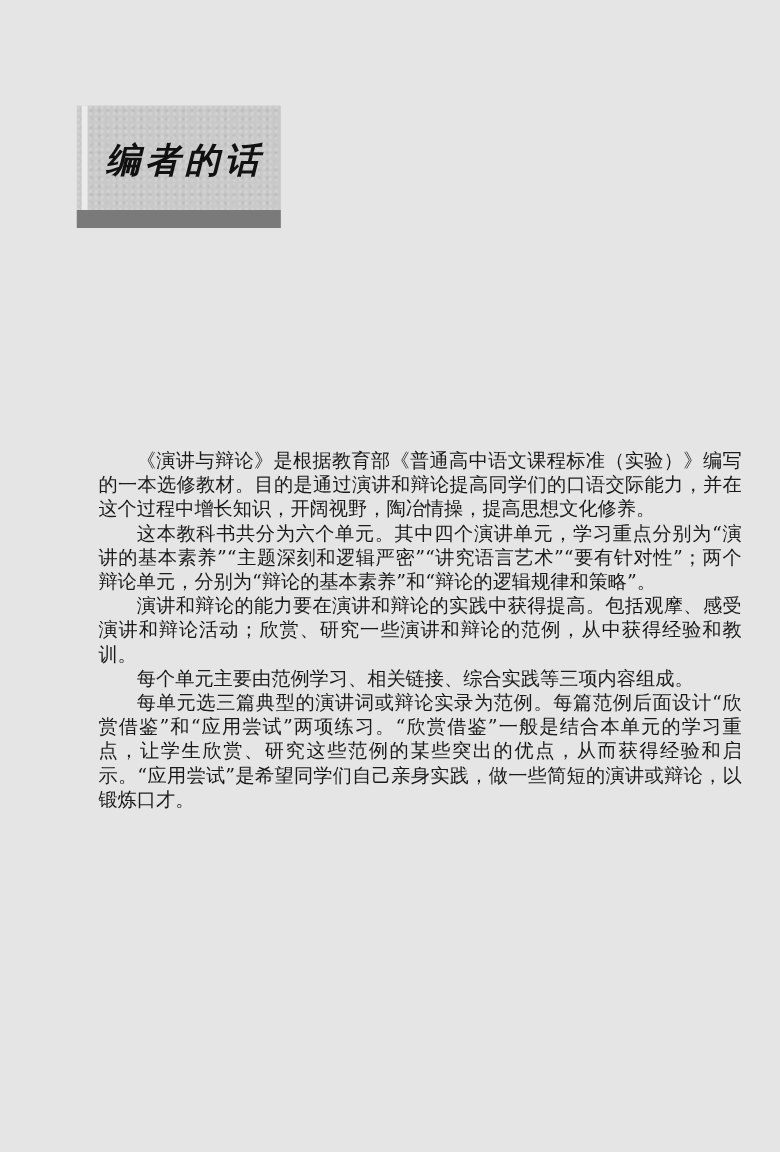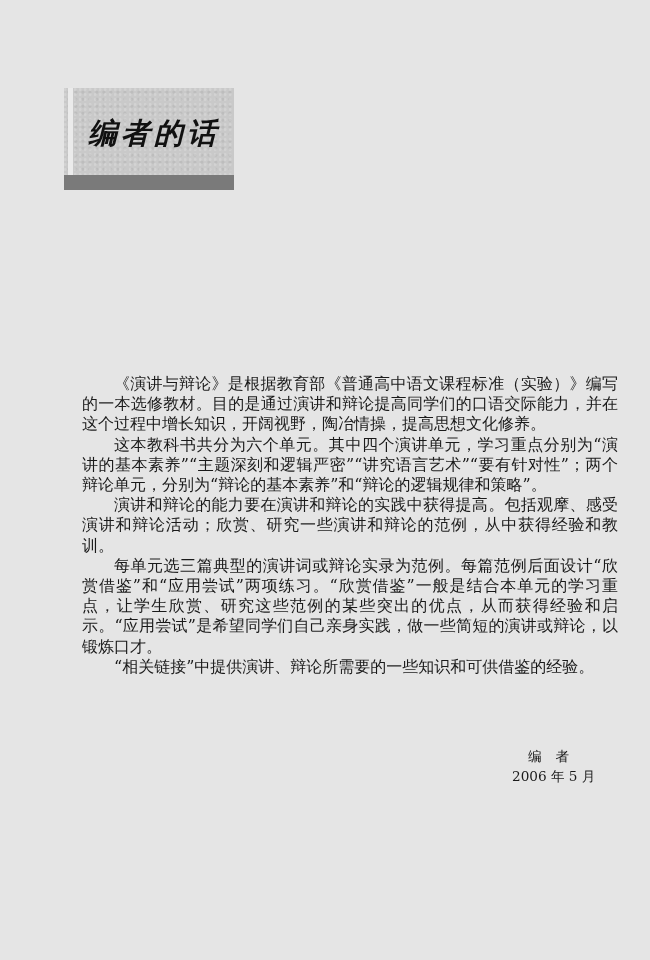--- a/index.html
+++ b/index.html
@@ -96,22 +96,18 @@
   <div class="title-box">
     <div class="strip"></div>
     <div class="title">编者的话</div>
     <div class="band"></div>
   </div>
 
   <div class="body-text">
     <p>《演讲与辩论》是根据教育部《普通高中语文课程标准（实验）》编写的一本选修教材。目的是通过演讲和辩论提高同学们的口语交际能力，并在这个过程中增长知识，开阔视野，陶冶情操，提高思想文化修养。</p>
     <p>这本教科书共分为六个单元。其中四个演讲单元，学习重点分别为“演讲的基本素养”“主题深刻和逻辑严密”“讲究语言艺术”“要有针对性”；两个辩论单元，分别为“辩论的基本素养”和“辩论的逻辑规律和策略”。</p>
     <p>演讲和辩论的能力要在演讲和辩论的实践中获得提高。包括观摩、感受演讲和辩论活动；欣赏、研究一些演讲和辩论的范例，从中获得经验和教训。</p>
+    <p>每个单元主要由范例学习、相关链接、综合实践等三项内容组成。</p>
     <p>每单元选三篇典型的演讲词或辩论实录为范例。每篇范例后面设计“欣赏借鉴”和“应用尝试”两项练习。“欣赏借鉴”一般是结合本单元的学习重点，让学生欣赏、研究这些范例的某些突出的优点，从而获得经验和启示。“应用尝试”是希望同学们自己亲身实践，做一些简短的演讲或辩论，以锻炼口才。</p>
-    <p>“相关链接”中提供演讲、辩论所需要的一些知识和可供借鉴的经验。</p>
   </div>
 
-  <div class="signature">
-    <div class="author">编者</div>
-    <div class="date">2006 年 5 月</div>
-  </div>
 
 </div>
 
 </body></html>

